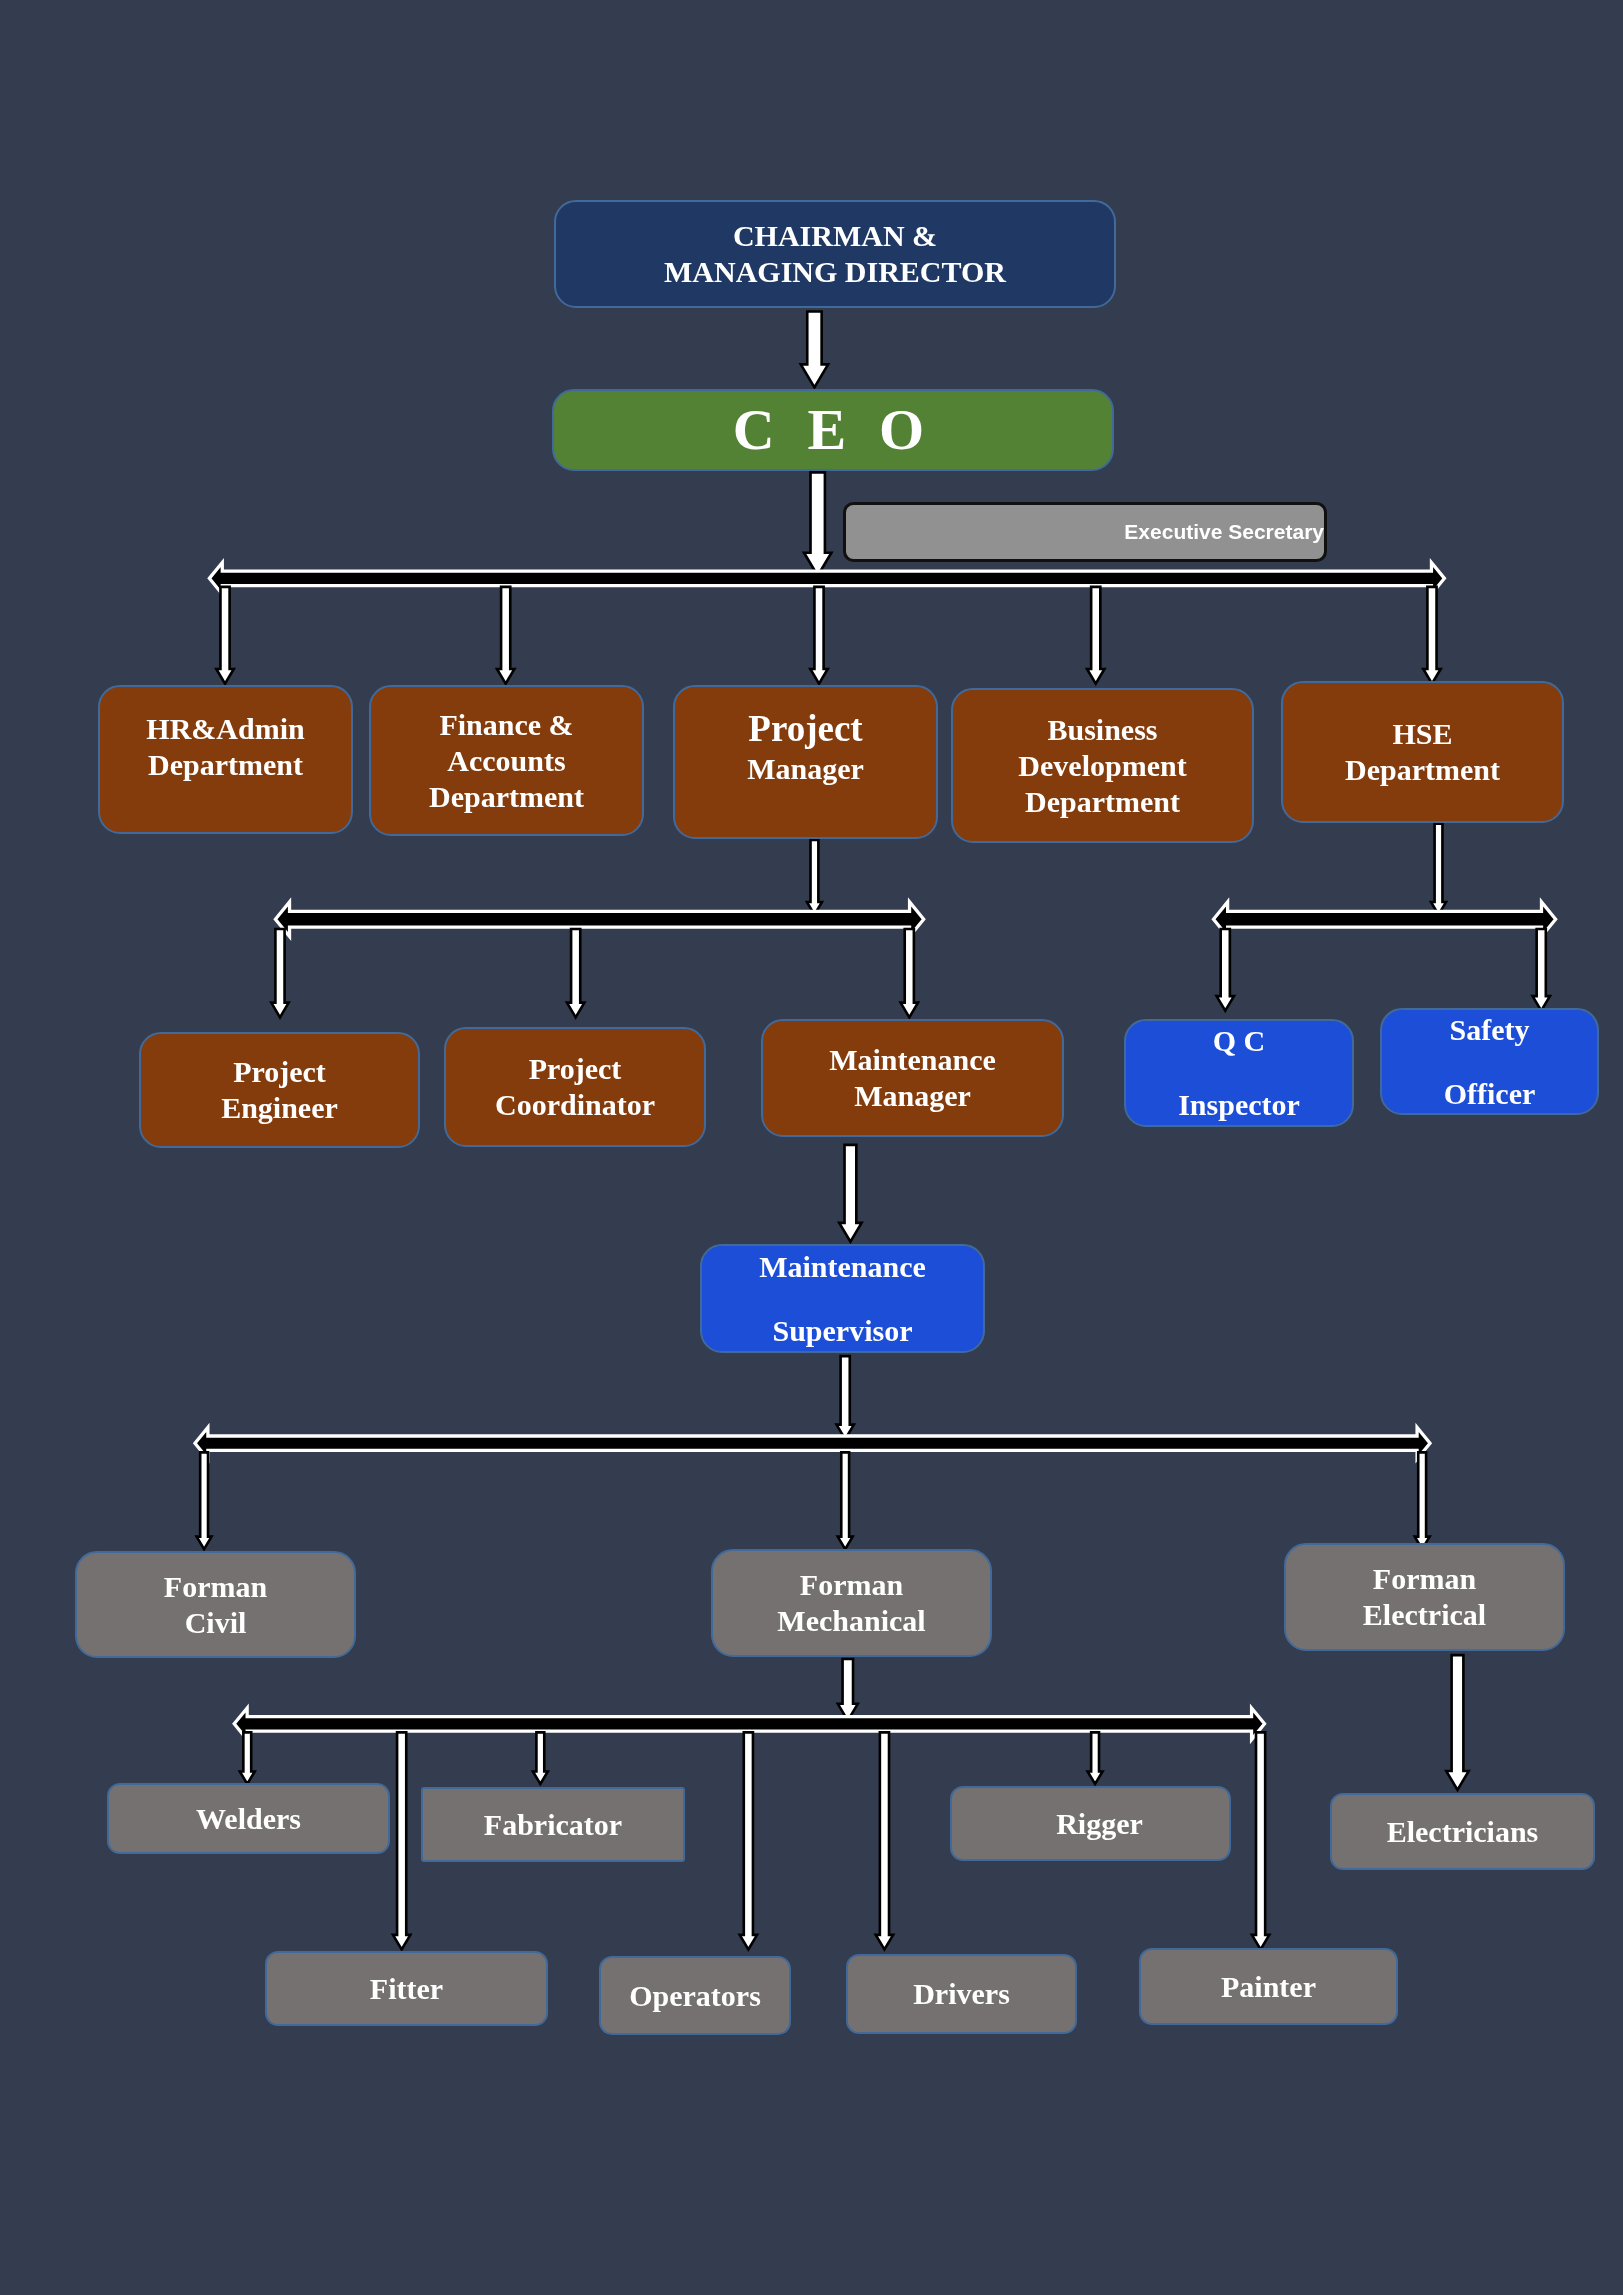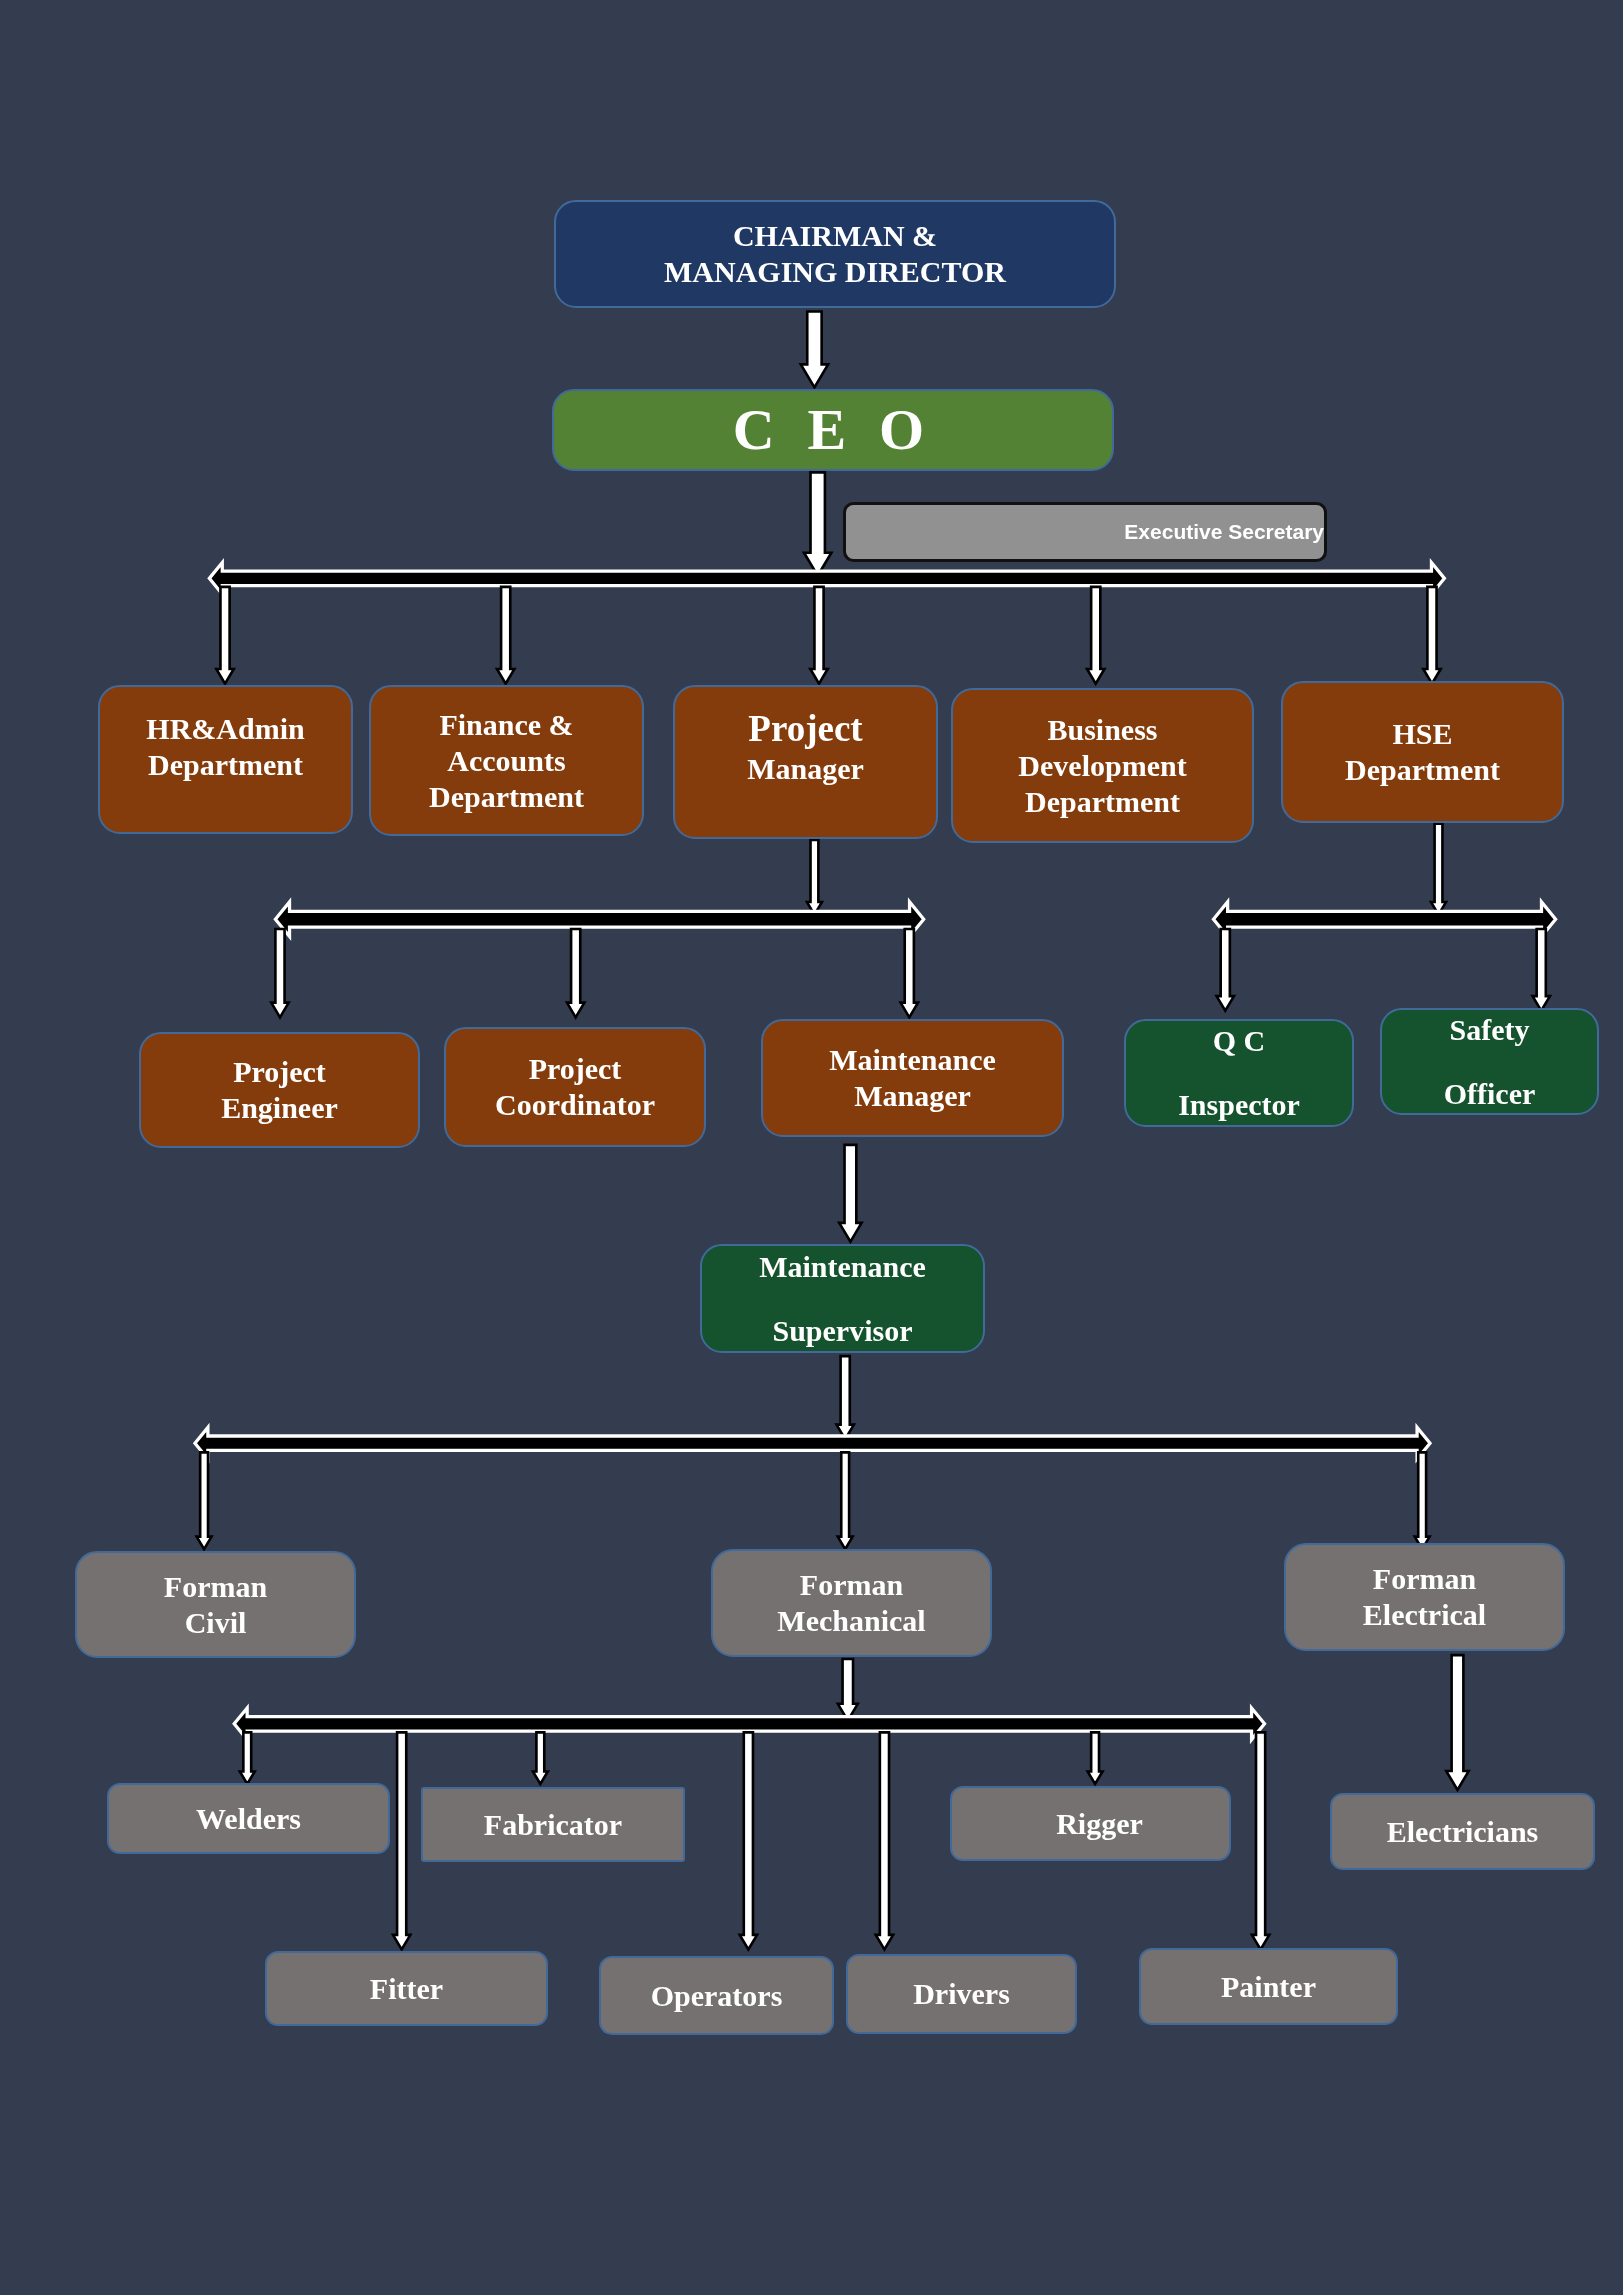--- a/index.html
+++ b/index.html
@@ -5,21 +5,21 @@
   html, body { margin:0; padding:0; }
   body { width:1623px; height:2295px; background:#333d4f; position:relative; overflow:hidden;
          font-family:"Liberation Serif", "DejaVu Serif", serif; }
   #wires { position:absolute; left:0; top:0; width:1623px; height:2295px; }
   .box { position:absolute; box-sizing:border-box; border:2.6px solid #41699a; border-radius:22px;
          display:flex; flex-direction:column; align-items:center; justify-content:center;
          color:#fff; font-weight:bold; text-align:center; line-height:1.2; }
   .navy { background:#203864; font-size:30px; }
   .green { background:#548235; font-size:58px; letter-spacing:9.2px; }
   .brown { background:#843c0c; font-size:30px; }
-  .outline { background:#14532d; font-size:30px;gap:28px; }
+  .outline { background:#1d4ed8; font-size:30px;gap:28px; }
   .grey { background:#767171; font-size:30px; }
   .sec { position:absolute; box-sizing:border-box; background:#919191; border:3.3px solid #111;
          border-radius:10.5px; color:#fff; font-family:"Liberation Sans", sans-serif;
          font-weight:bold; font-size:21px; display:flex; align-items:center; justify-content:flex-end; }
   .big { font-size:37px; }
 </style>
 </head>
 <body>
 
 <svg id="wires" xmlns="http://www.w3.org/2000/svg" viewBox="0 0 2481 3508" width="1623" height="2295">
@@ -139,21 +139,21 @@
 </div>
 <div class="box grey" style="left:950px;top:1786px;width:281px;height:75px;border-radius:13px;padding-left:18px;">
   <span>Rigger</span>
 </div>
 <div class="box grey" style="left:1330px;top:1793px;width:265px;height:77px;border-radius:13px;">
   <span>Electricians</span>
 </div>
 <div class="box grey" style="left:265px;top:1951px;width:283px;height:75px;border-radius:13px;">
   <span>Fitter</span>
 </div>
-<div class="box grey" style="left:599px;top:1956px;width:235px;height:79px;border-radius:13px;">
+<div class="box grey" style="left:599px;top:1956px;width:192px;height:79px;border-radius:13px;">
   <span>Operators</span>
 </div>
 <div class="box grey" style="left:846px;top:1954px;width:231px;height:80px;border-radius:13px;">
   <span>Drivers</span>
 </div>
 <div class="box grey" style="left:1139px;top:1948px;width:259px;height:77px;border-radius:13px;">
   <span>Painter</span>
 </div>
 
 

